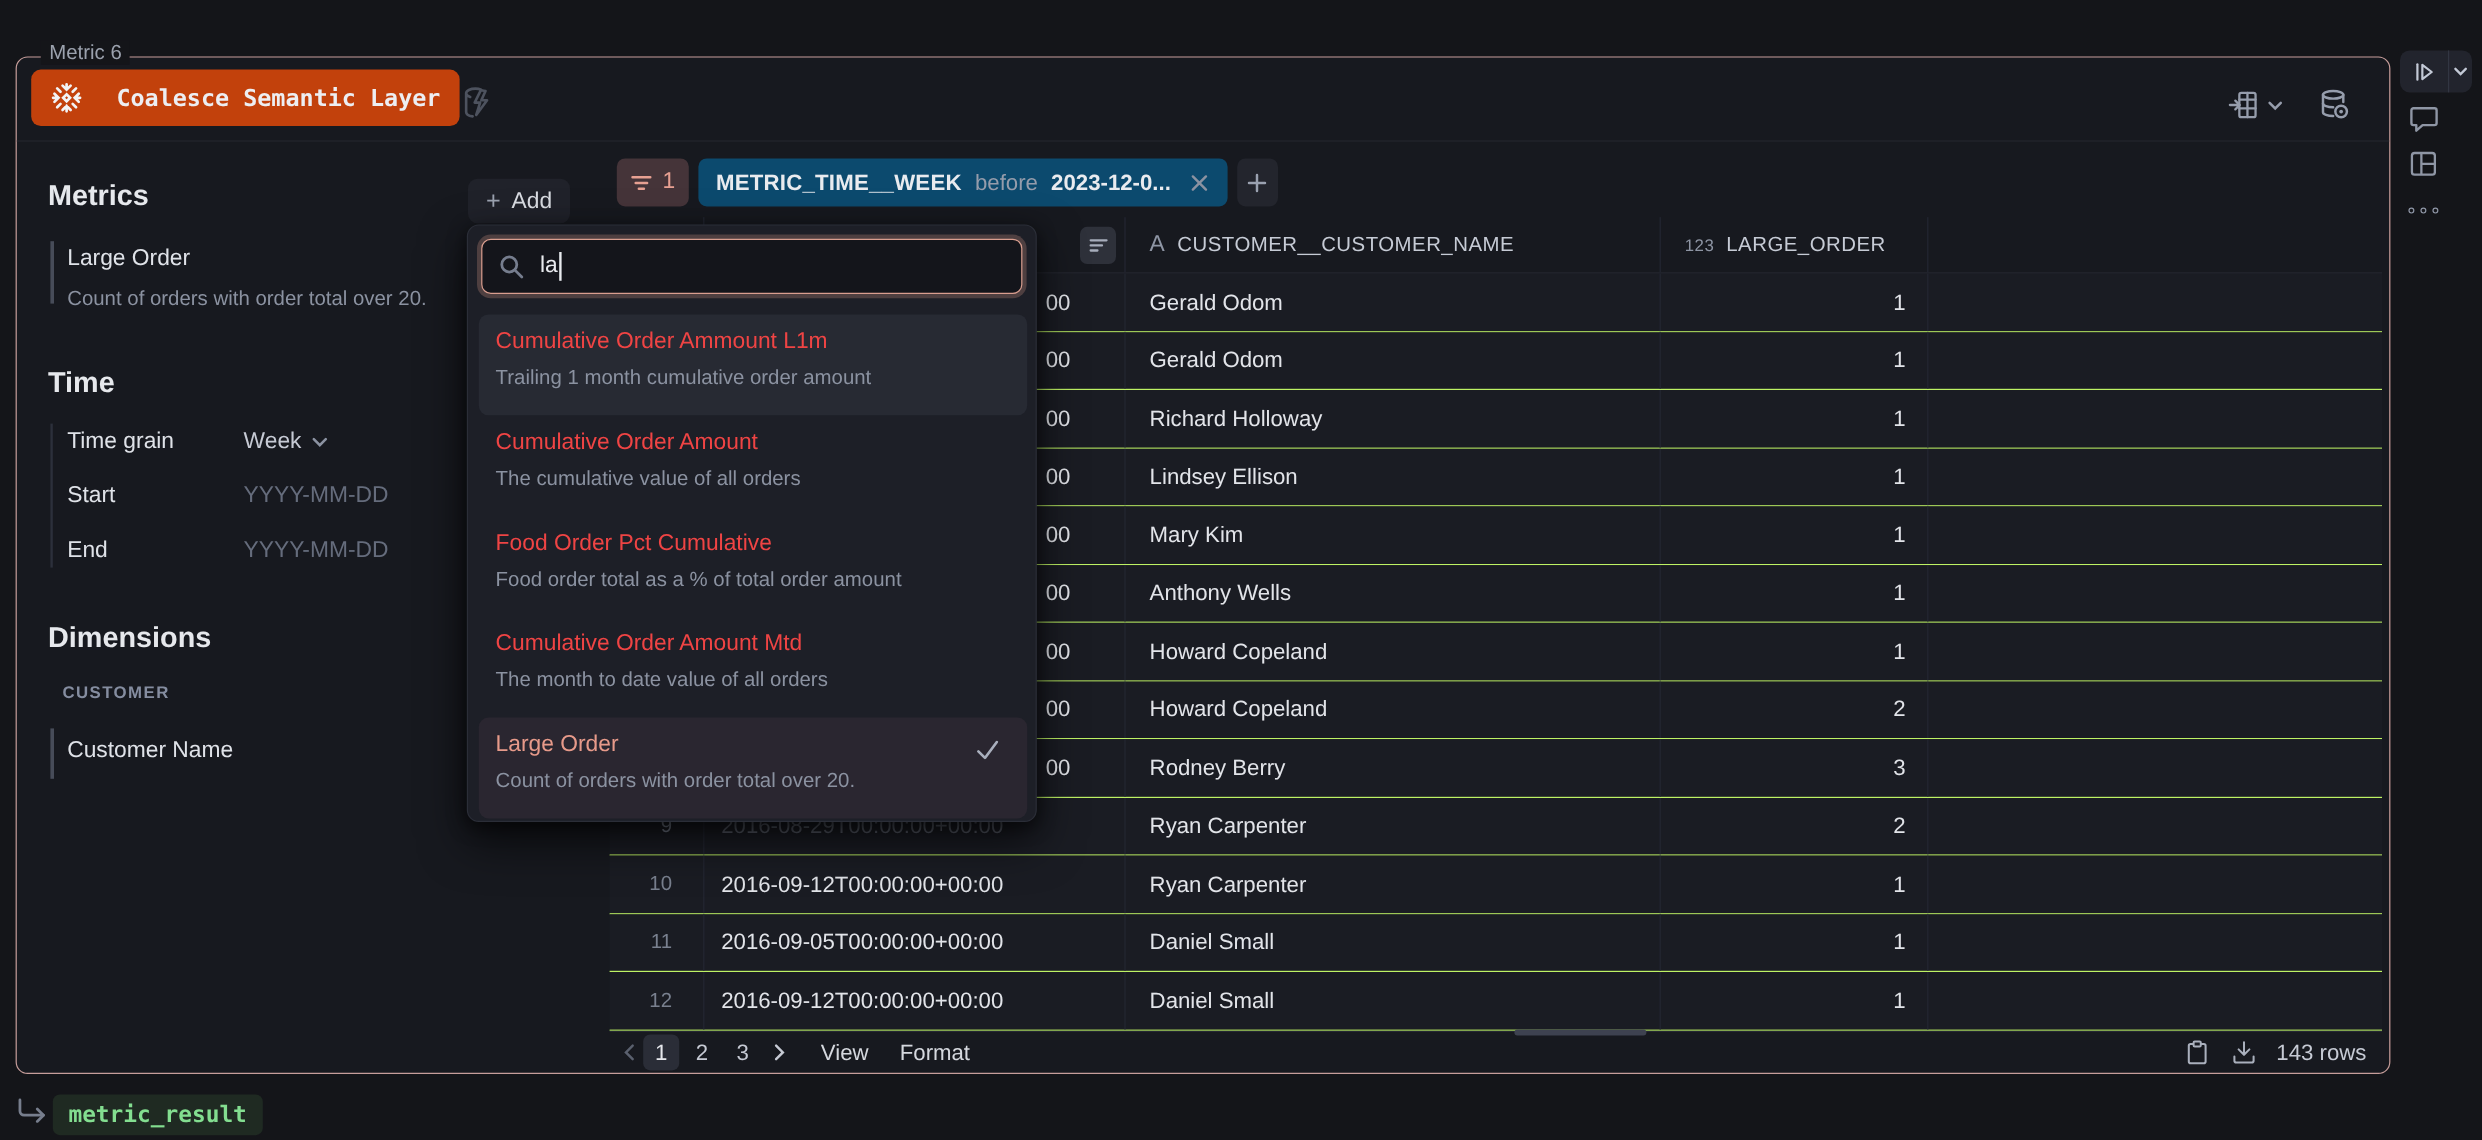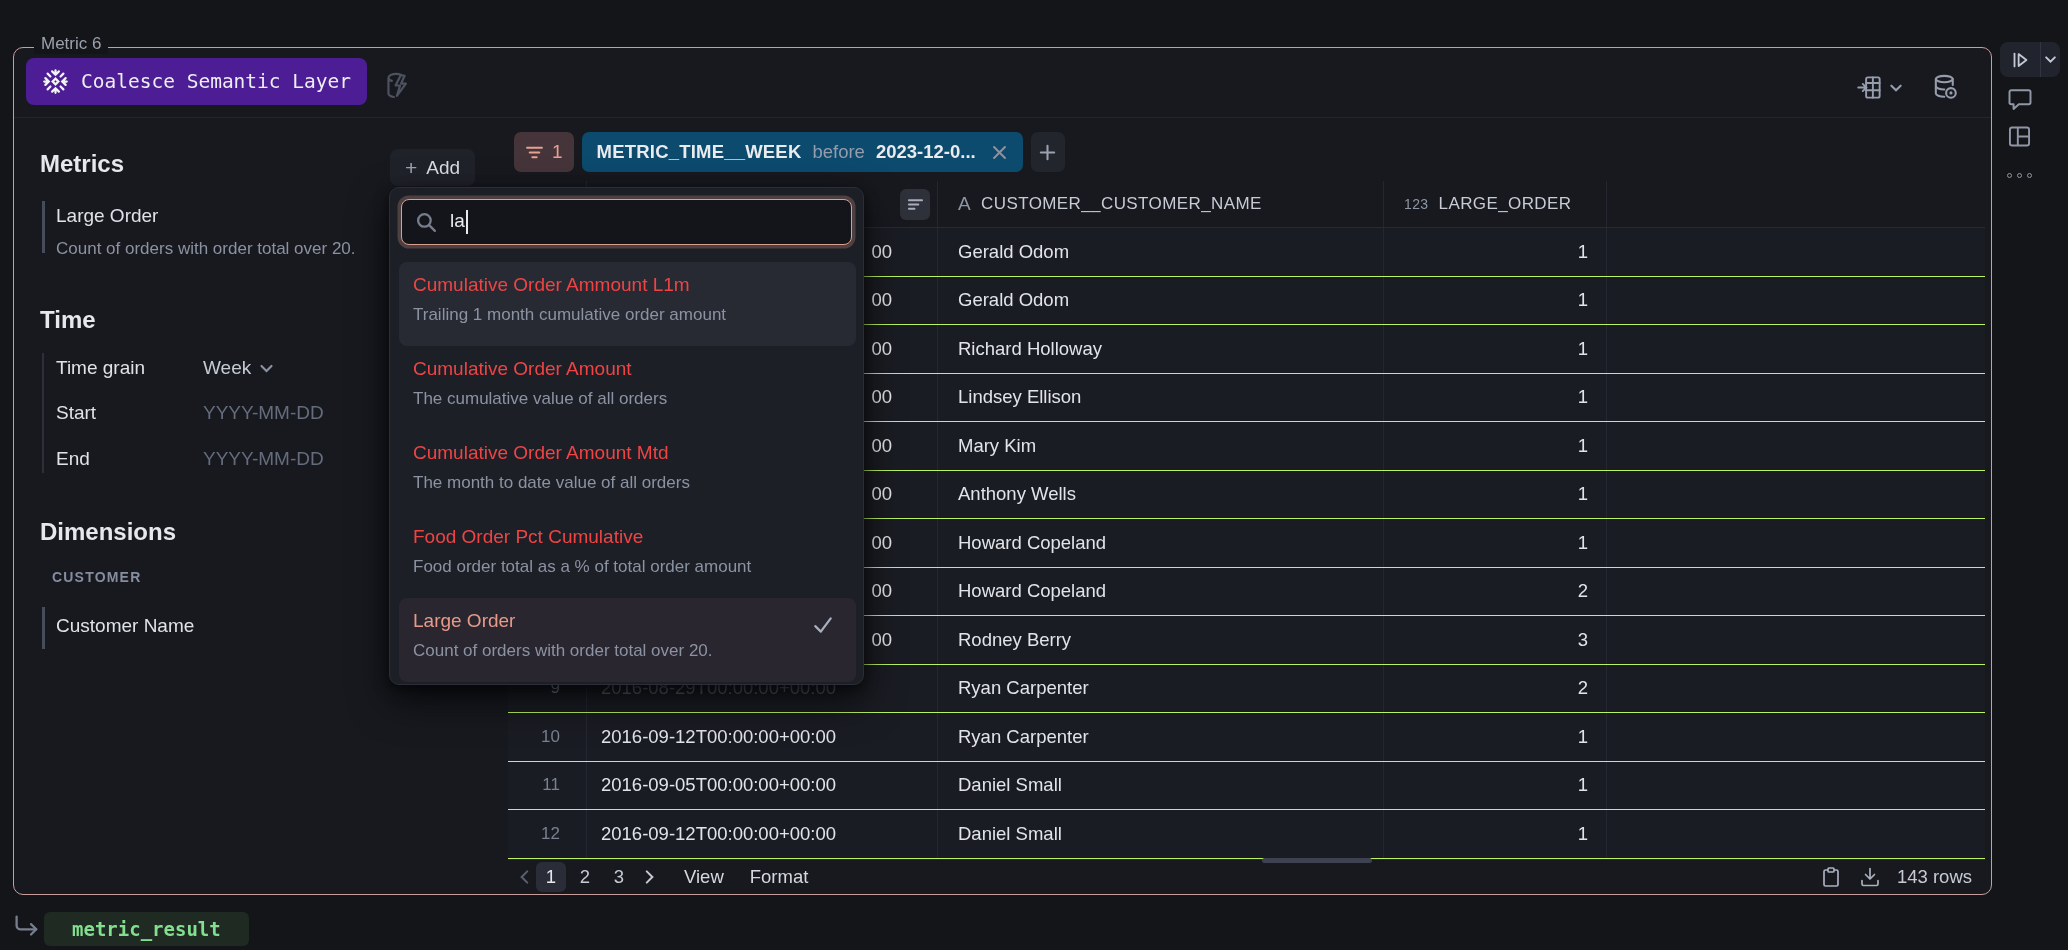--- a/index.html
+++ b/index.html
@@ -5,21 +5,21 @@
   * { margin:0; padding:0; box-sizing:border-box; }
   html,body { width:2068px; height:950px; background:#141519; font-family:"Liberation Sans","DejaVu Sans",sans-serif; overflow:hidden; }
   .abs { position:absolute;margin-top:29px; }
   svg { display:block; }
 
   
   .cell-frame { left:13px; top:18px; width:1979px; height:848px; border:1.5px solid #c79e9b; border-radius:10px; background:#17191f; }
   .cell-label { left:34px; top:5px; background:#141519; padding:0 7px; color:#9ba1ad; font-size:17px; z-index:3; }
 
   
-  .source-chip { left:26px; top:29px; height:47px; background:#4c1d95; border-radius:8px; display:flex; align-items:center; gap:12px; padding:0 16px; z-index:1; }
+  .source-chip { left:26px; top:29px; height:47px; background:#c2410c; border-radius:8px; display:flex; align-items:center; gap:28px; padding:0 16px; z-index:1;font-weight:bold; }
   .source-chip .title { font-family:"DejaVu Sans Mono","Liberation Mono",monospace; font-size:19.5px; color:#edeef2; white-space:nowrap; }
   .edit-icon { left:382px; top:41px; color:#4d525e; z-index:1; }
   .hdr-right { left:1856px; top:44px; display:flex; align-items:center; gap:14px; color:#969dac; z-index:1; }
   .hdr-divider { left:14px; top:88px; width:1977px; height:1px; background:#24262e; z-index:1; }
 
   
   .sb-h { color:#e6e8ec; font-size:24px; font-weight:600; z-index:1; }
   .sb-item-line { width:2.5px; background:#474c59; z-index:1; }
   .sb-group-line { width:2px; background:#2c303b; z-index:1; }
   .sb-name { color:#dfe2e8; font-size:19px; z-index:1; white-space:nowrap; }
@@ -90,21 +90,21 @@
 
   
   .run-group { left:2000px; top:13px; width:60px; height:35px; background:#22242d; border-radius:8px; display:flex; align-items:center; color:#c3c9d6; z-index:1; }
   .run-group .sep { width:1px; height:35px; background:#323642; }
   .rt-icon { color:#8f96a5; z-index:1; }
   .dots { left:2007px; top:144px; display:flex; gap:5px; color:#8f96a6; z-index:1; }
   .dots i { width:5px; height:5px; border:1.5px solid #8f96a6; border-radius:50%; }
 
   
   .out-arrow { left:12px; top:884px; color:#777e8d; z-index:1; }
-  .out-chip { left:44px; top:883px; height:34px; background:#1f2a22; border-radius:6px; display:flex; align-items:center; padding:0 28px; z-index:1; }
+  .out-chip { left:44px; top:883px; height:34px; background:#1f2a22; border-radius:6px; display:flex; align-items:center; padding:0 13px; z-index:1; }
   .out-chip span { font-family:"DejaVu Sans Mono","Liberation Mono",monospace; font-size:19px; font-weight:700; color:#83de90; }
 </style>
 </head>
 <body>
 
 <div class="abs cell-frame"></div>
 <div class="abs cell-label">Metric 6</div>
 
 <div class="abs source-chip">
   <span>
@@ -329,26 +329,26 @@
   <div class="dd-items">
     <div class="dd-item hl">
       <div class="t">Cumulative Order Ammount L1m</div>
       <div class="d">Trailing 1 month cumulative order amount</div>
     </div>
     <div class="dd-item">
       <div class="t">Cumulative Order Amount</div>
       <div class="d">The cumulative value of all orders</div>
     </div>
     <div class="dd-item">
+      <div class="t">Food Order Pct Cumulative</div>
+      <div class="d">Food order total as a % of total order amount</div>
+    </div>
+    <div class="dd-item">
       <div class="t">Cumulative Order Amount Mtd</div>
       <div class="d">The month to date value of all orders</div>
-    </div>
-    <div class="dd-item">
-      <div class="t">Food Order Pct Cumulative</div>
-      <div class="d">Food order total as a % of total order amount</div>
     </div>
     <div class="dd-item sel">
       <div class="t">Large Order</div>
       <div class="d">Count of orders with order total over 20.</div>
       <span class="dd-check">
         <svg width="22" height="22" viewBox="0 0 20 20" fill="none" stroke="currentColor" stroke-width="2" stroke-linecap="round" stroke-linejoin="round">
             <path d="M3,11 L8,16 L17,4"></path>
           </svg>
       </span>
     </div>

